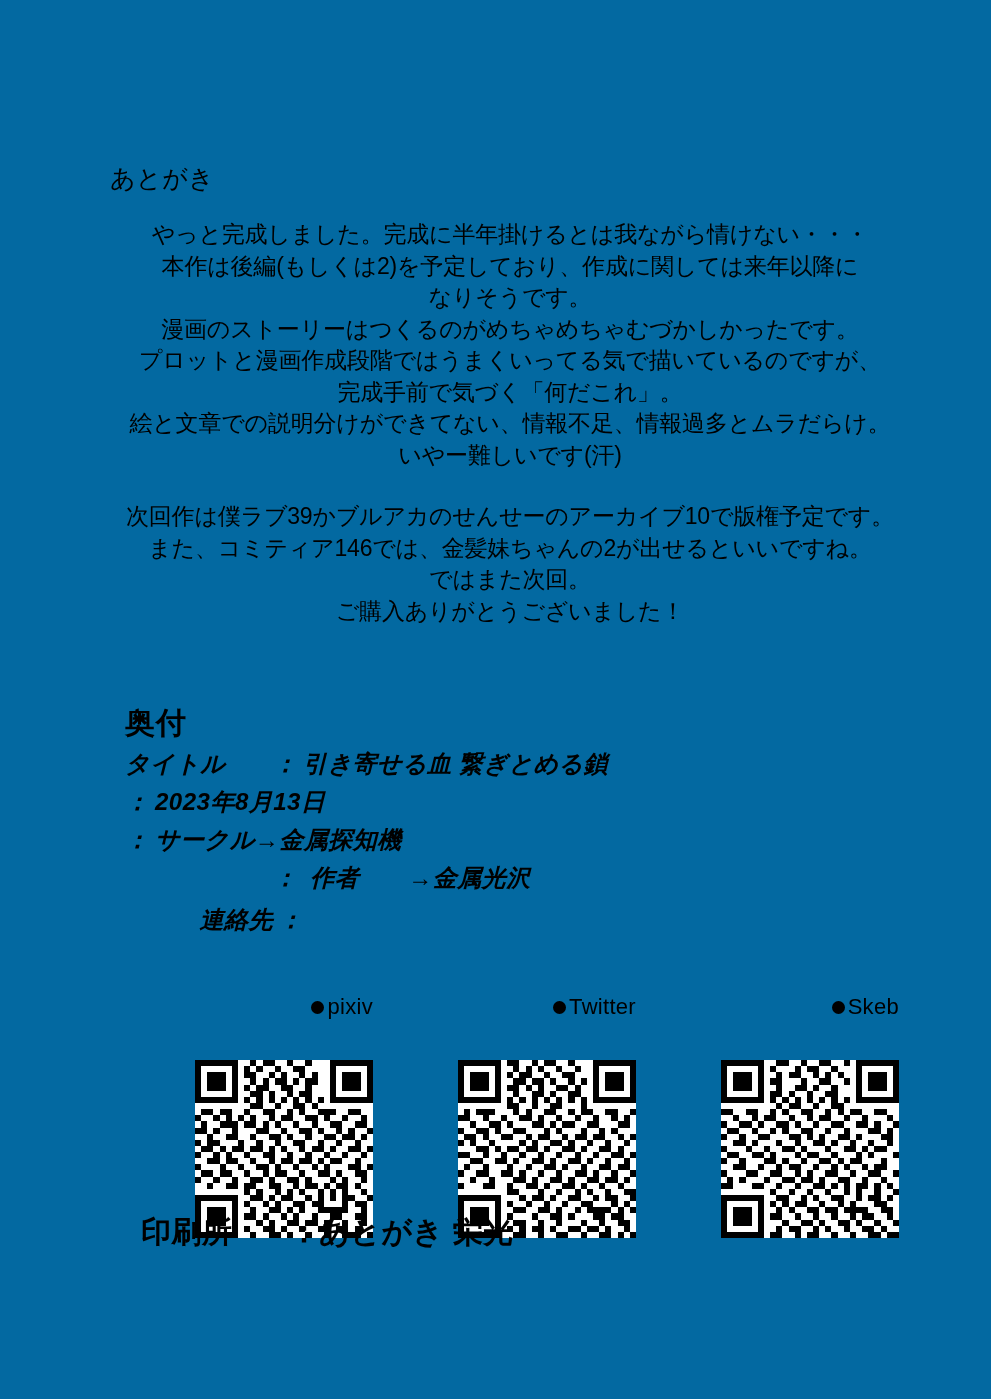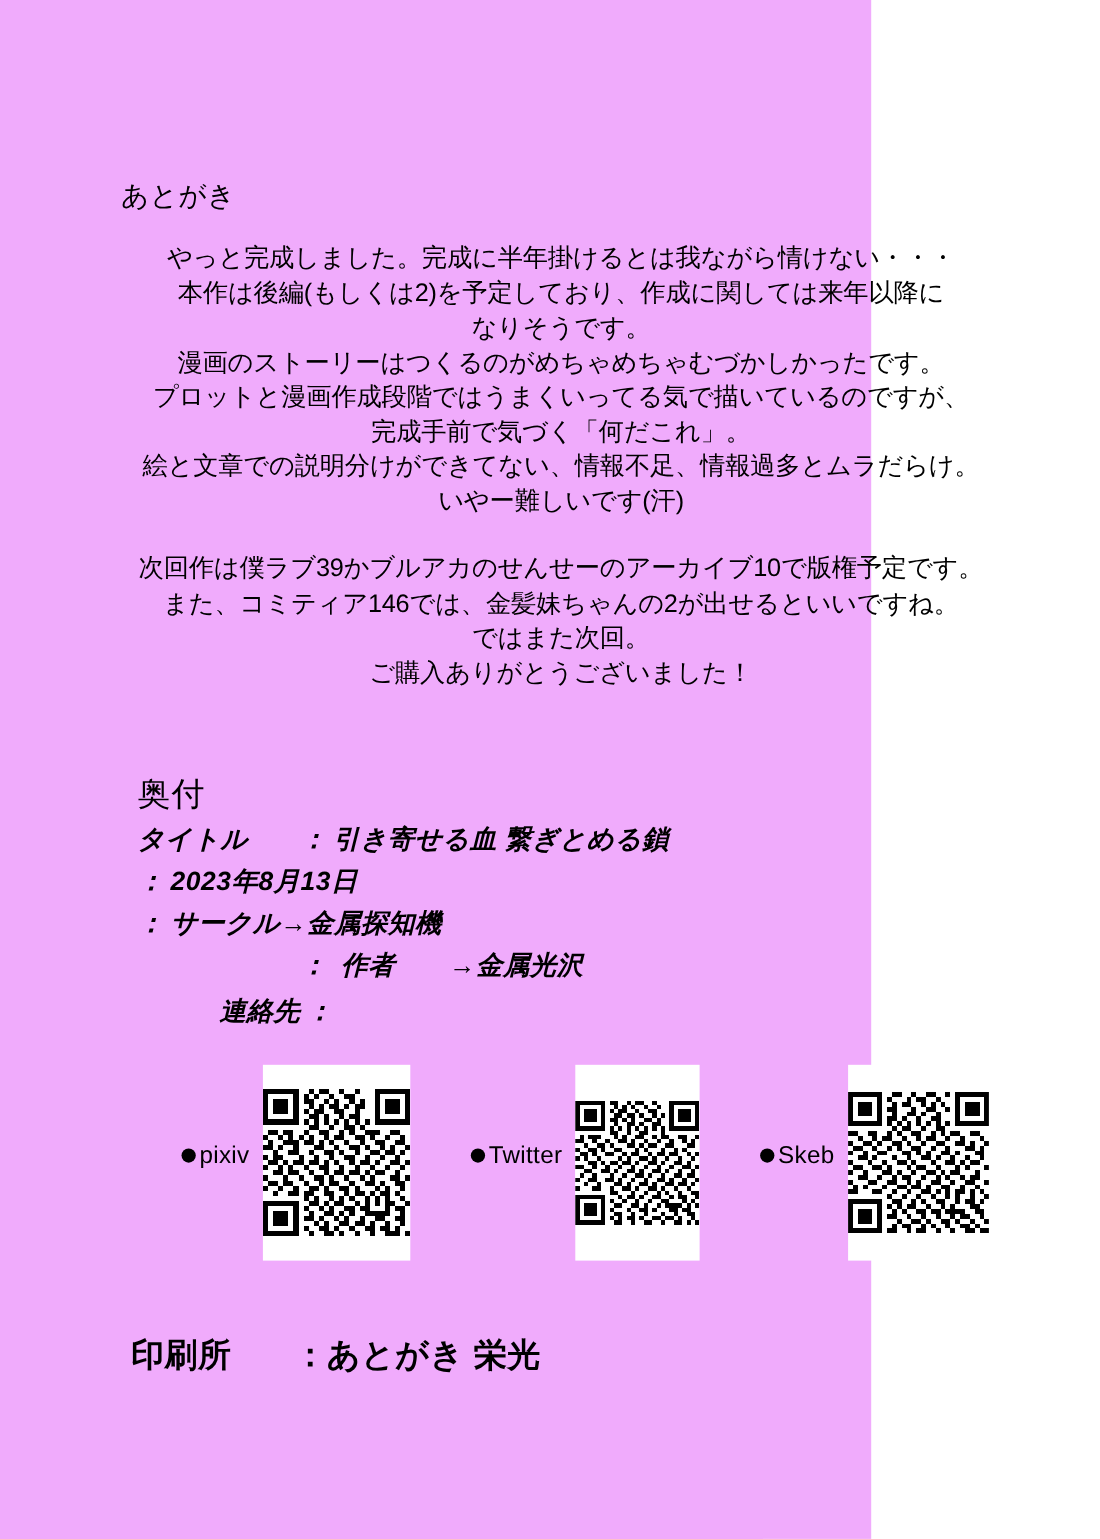--- a/index.html
+++ b/index.html
@@ -13,23 +13,23 @@
     font-family: "Liberation Sans", "DejaVu Sans", sans-serif;
     color: #000000;
     position: relative;
     overflow: hidden;
   }
 
   .page {
     position: absolute;
     top: 0;
     left: 0;
-    width: 792px;
+    width: 991px;
     height: 1399px;
-    background: #f0abfc;
+    background: #0369a1;
   }
 
   
   .afterword {
     position: absolute;
     left: 110px;
     top: 163px;
     width: 800px;
   }
   .afterword-title {
@@ -53,21 +53,21 @@
 
   
   .colophon {
     position: absolute;
     left: 125px;
     top: 705px;
     width: 820px;
   }
   .colophon-heading {
     font-size: 30px;
-    font-weight: normal;
+    font-weight: bold;
     letter-spacing: 1px;
     line-height: 1.2;
     margin: 0 0 4px 0;
   }
   .colophon-row {
     display: flex;
     align-items: baseline;
     font-size: 24px;
     font-weight: bold;
     line-height: 38px;
@@ -97,22 +97,22 @@
     position: absolute;
     left: 110px;
     top: 968px;
     width: 790px;
     display: flex;
     gap: 0;
   }
   .qr-block {
     width: 263px;
     display: flex;
-    flex-direction: row;
-    align-items: center;
+    flex-direction: column;
+    align-items: flex-end;
   }
   .qr-label {
     font-size: 22px;
     line-height: 26px;
     margin: 0 0 14px 4px;
     letter-spacing: 0.3px;
     white-space: pre;
   }
   .qr-bullet {
     display: inline-block;
@@ -129,21 +129,21 @@
     width: 178px;
     height: 178px;
     margin-left: 12px;
     image-rendering: pixelated;
     display: block;
     background: #fff;
   }
 
   .printer {
     position: absolute;
-    left: 119px;
+    left: 141px;
     top: 1212px;
     font-size: 30px;
     font-weight: bold;
     letter-spacing: 0.5px;
     white-space: pre;
     display: flex;
     align-items: center;
   }
 </style>
 </head>

